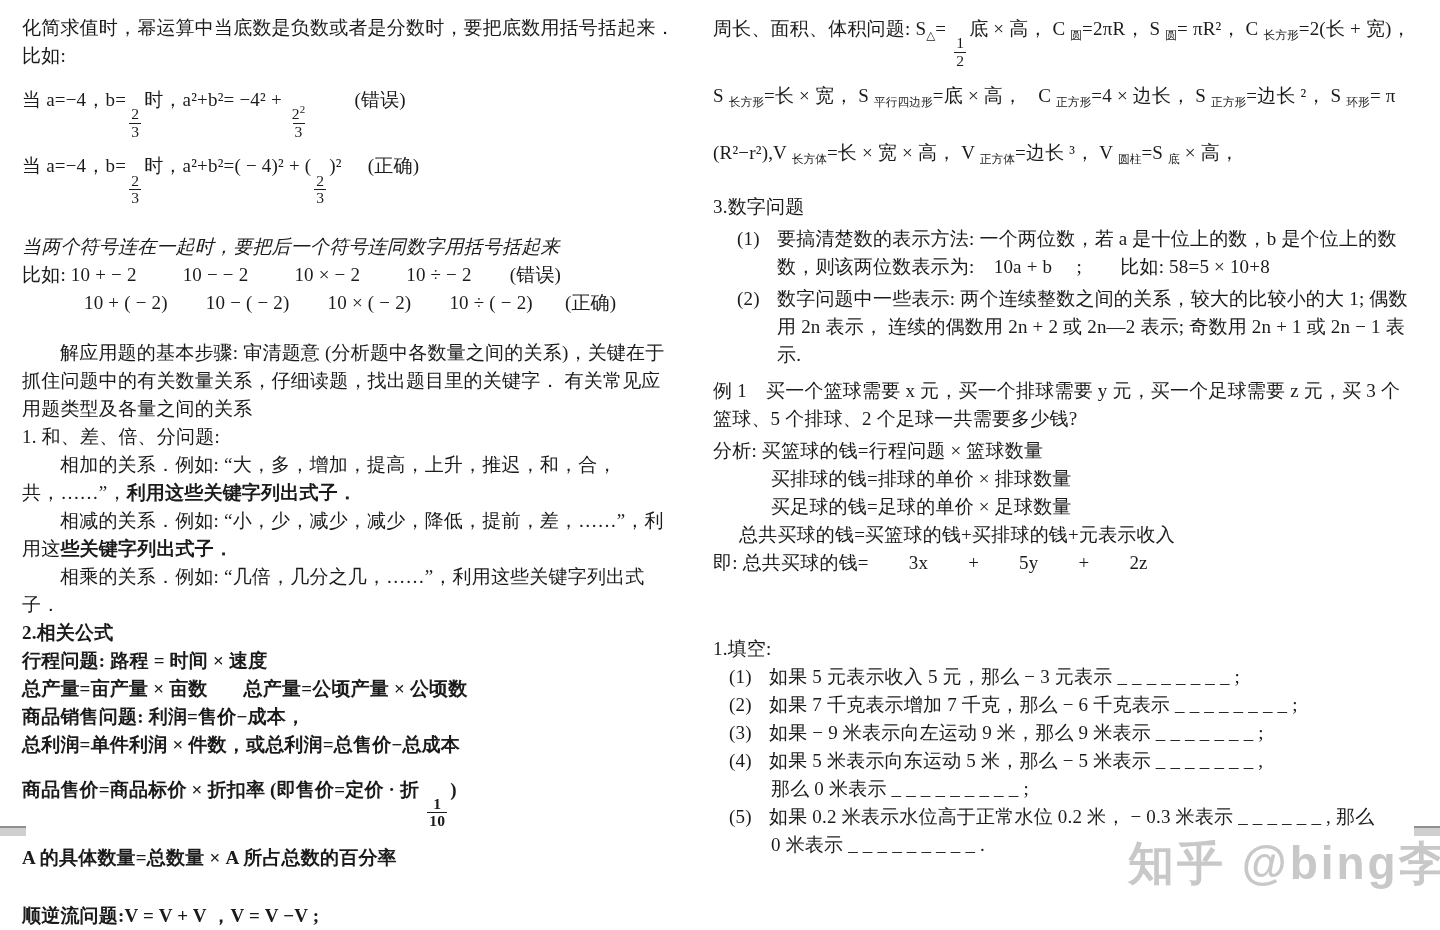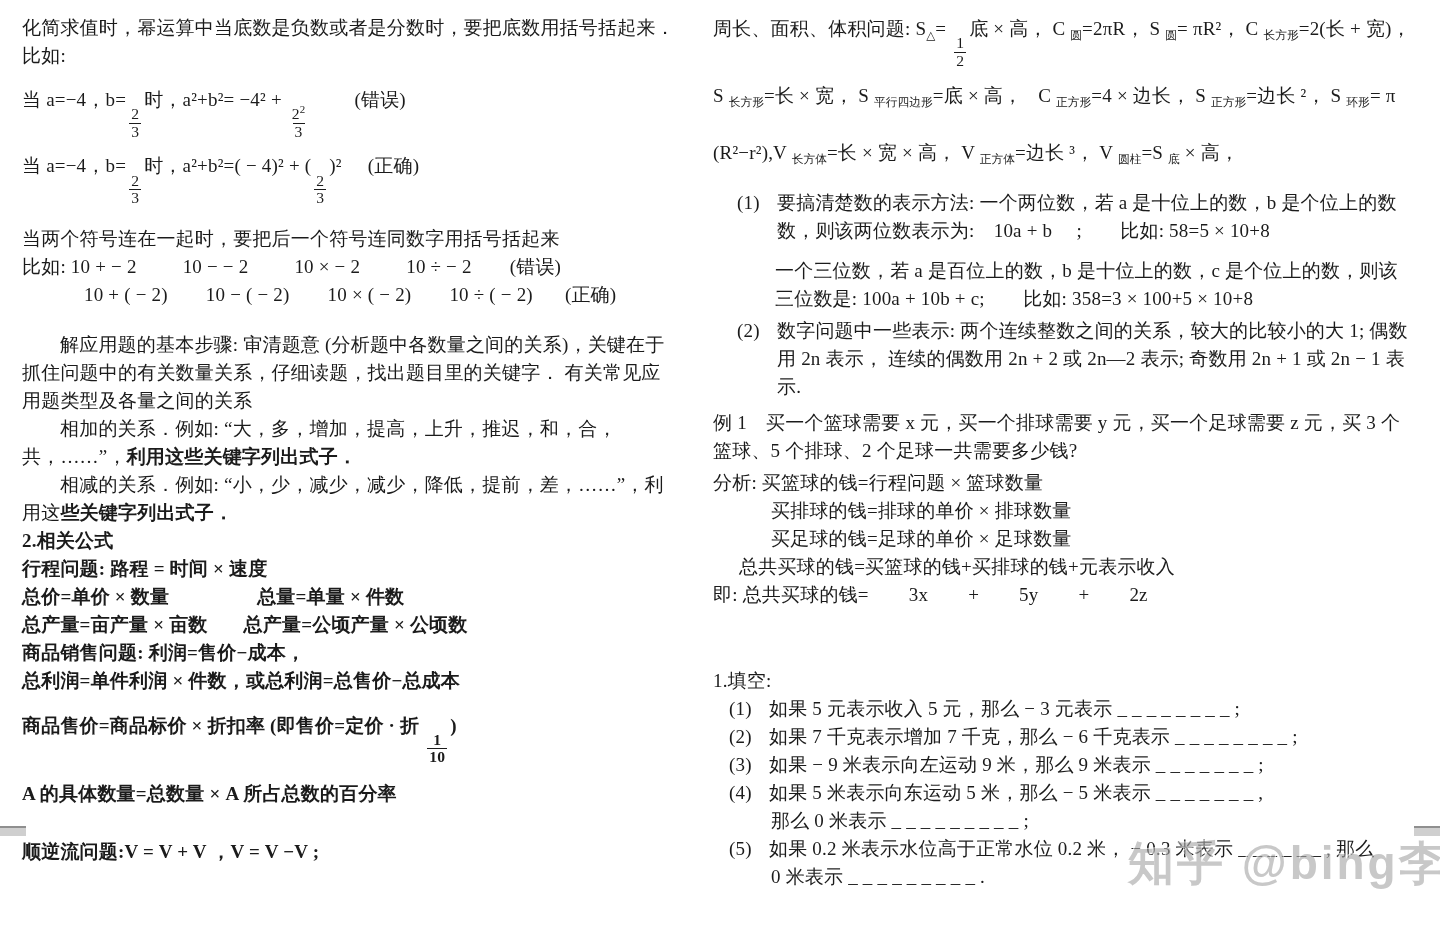--- a/index.html
+++ b/index.html
@@ -52,49 +52,50 @@
           <span class="fn">2<sup>2</sup></span>
           <span class="fd">3</span>
         </span><span class="gap" style="width: 44px;"></span>(错误)</div>
       <div class="line" style="line-height: 48px;">当 a=−4，b=<span class="frac">
           <span class="fn">2</span>
           <span class="fd">3</span>
         </span>时，a²+b²=( − 4)² + (<span class="frac">
           <span class="fn">2</span>
           <span class="fd">3</span>
         </span>)²<span class="gap" style="width: 26px;"></span>(正确)</div>
-      <div class="line" style="margin-top: 16px;">当两个符号连在一起时，要把后一个符号连同数字用括号括起来</div>
+      <div class="line" style="margin-top: 24px; font-style: italic;">当两个符号连在一起时，要把后一个符号连同数字用括号括起来</div>
       <div class="line">比如:  10 + − 2<span class="gap" style="width: 46px;"></span>10 − − 2<span class="gap" style="width: 46px;"></span>10 × − 2<span class="gap" style="width: 46px;"></span>10 ÷ − 2<span class="gap" style="width: 38px;"></span>(错误)</div>
       <div class="line" style="margin-left: 62px;">10 + ( − 2)<span class="gap" style="width: 38px;"></span>10 − ( − 2)<span class="gap" style="width: 38px;"></span>10 × ( − 2)<span class="gap" style="width: 38px;"></span>10 ÷ ( − 2)<span class="gap" style="width: 32px;"></span>(正确)</div>
       <div class="line" style="margin-top: 22px; text-indent: 38px;">解应用题的基本步骤: 审清题意 (分析题中各数量之间的关系)，关键在于抓住问题中的有关数量关系，仔细读题，找出题目里的关键字． 有关常见应用题类型及各量之间的关系</div>
+      <div class="line">1. 和、差、倍、分问题:</div>
       <div class="line" style="text-indent: 38px;">相加的关系．例如: “大，多，增加，提高，上升，推迟，和，合，共，……”，<span class="bseg">利用这些关键字列出式子．</span></div>
       <div class="line" style="text-indent: 38px;">相减的关系．例如: “小，少，减少，减少，降低，提前，差，……”，利用这<span class="bseg">些关键字列出式子．</span></div>
+      <div class="line" style="text-indent: 38px;">相乘的关系．例如: “几倍，几分之几，……”，利用这些关键字列出式子．</div>
       <div class="line b">2.相关公式</div>
       <div class="line b">行程问题:  路程 = 时间 × 速度</div>
-      <div class="line b">总价=单价 × 数量<span class="gap" style="width: 88px;"></span>总量=单量 × 件数</div>
       <div class="line b">总产量=亩产量 × 亩数<span class="gap" style="width: 36px;"></span>总产量=公顷产量 × 公顷数</div>
       <div class="line b">商品销售问题:  利润=售价−成本，</div>
       <div class="line b">总利润=单件利润 × 件数，或总利润=总售价−总成本</div>
       <div class="line b" style="margin-top: 8px; line-height: 46px;">商品售价=商品标价 × 折扣率  (即售价=定价 · 折 <span class="frac">
           <span class="fn">1</span>
           <span class="fd">10</span>
         </span>)</div>
       <div class="line b" style="margin-top: 12px;">A 的具体数量=总数量 × A 所占总数的百分率</div>
       <div class="line b" style="margin-top: 30px;">顺逆流问题:V = V  + V ，V = V −V ;</div>
     </div>
   <div class="col col-right">
       <div class="line" style="margin-top: 4px; line-height: 50px;">周长、面积、体积问题:  S<sub class="cjk">△</sub>= <span class="frac">
           <span class="fn">1</span>
           <span class="fd">2</span>
         </span>底 × 高， C <sub class="cjk">圆</sub>=2πR， S <sub class="cjk">圆</sub>= πR²， C <sub class="cjk">长方形</sub>=2(长 + 宽)，S <sub class="cjk">长方形</sub>=长 × 宽， S <sub class="cjk">平行四边形</sub>=底 × 高，<span class="gap" style="width: 16px;"></span>C <sub class="cjk">正方形</sub>=4 × 边长， S <sub class="cjk">正方形</sub>=边长 ²， S <sub class="cjk">环形</sub>= π (R²−r²),V <sub class="cjk">长方体</sub>=长 × 宽 × 高， V <sub class="cjk">正方体</sub>=边长 ³， V <sub class="cjk">圆柱</sub>=S <sub class="cjk">底</sub> × 高，</div>
+      <div class="line" style="margin-top: 8px;">3.数字问题</div>
       <div class="line hang" style="margin-top: 4px; margin-left: 24px;">
         <span class="mk">(1)</span>
         <span class="bd">要搞清楚数的表示方法: 一个两位数，若 a 是十位上的数，b 是个位上的数数，则该两位数表示为:　10a + b　 ;　　比如:  58=5 × 10+8</span>
       </div>
-      <div class="line" style="margin-top: 12px; margin-left: 62px;">一个三位数，若 a 是百位上的数，b 是十位上的数，c 是个位上的数，则该三位数是:  100a + 10b + c;　　比如:  358=3 × 100+5 × 10+8</div>
       <div class="line hang" style="margin-top: 4px; margin-left: 24px;">
         <span class="mk">(2)</span>
         <span class="bd">数字问题中一些表示: 两个连续整数之间的关系，较大的比较小的大 1;  偶数用 2n 表示， 连续的偶数用 2n + 2 或 2n—2 表示;  奇数用 2n + 1 或 2n − 1 表示.</span>
       </div>
       <div class="line" style="margin-top: 8px;">例 1　买一个篮球需要 x 元，买一个排球需要 y 元，买一个足球需要 z 元，买 3 个篮球、5 个排球、2 个足球一共需要多少钱?</div>
       <div class="line" style="margin-top: 4px;">分析:  买篮球的钱=行程问题 × 篮球数量</div>
       <div class="line" style="margin-left: 58px;">买排球的钱=排球的单价 × 排球数量</div>
       <div class="line" style="margin-left: 58px;">买足球的钱=足球的单价 × 足球数量</div>
       <div class="line" style="margin-left: 26px;">总共买球的钱=买篮球的钱+买排球的钱+元表示收入</div>
       <div class="line">即:  总共买球的钱=<span class="gap" style="width: 40px;"></span>3x<span class="gap" style="width: 40px;"></span>+<span class="gap" style="width: 40px;"></span>5y<span class="gap" style="width: 40px;"></span>+<span class="gap" style="width: 40px;"></span>2z</div>

